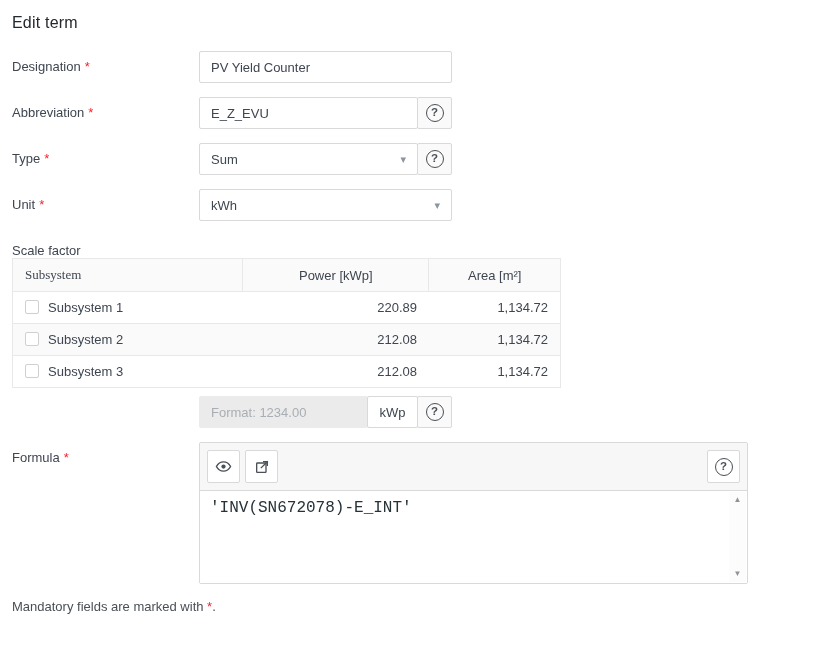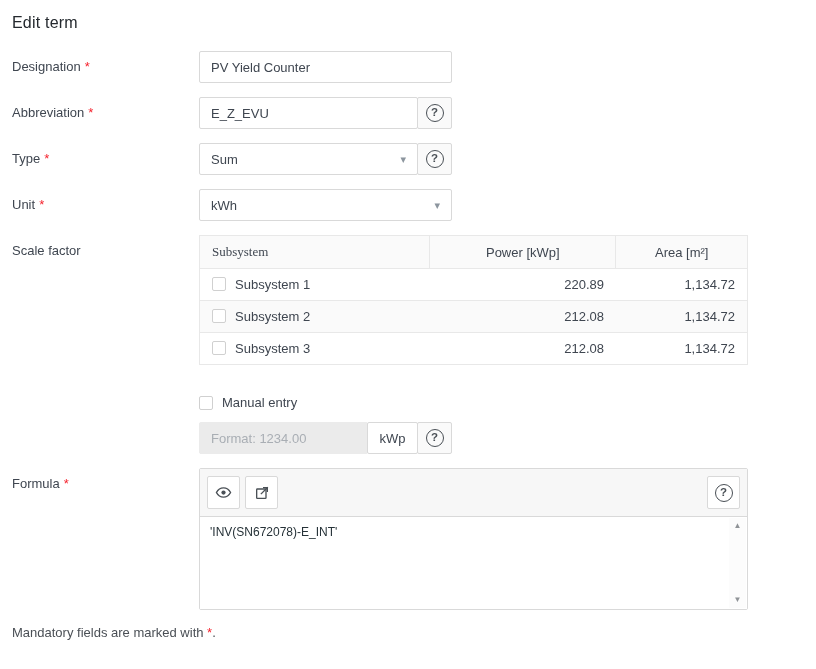--- a/index.html
+++ b/index.html
@@ -130,39 +130,39 @@
     cursor: pointer;
     padding: 0;
   }
   .tb-btn.tb-help { margin-left: auto; margin-right: 0; }
   .tb-btn svg { display: block; }
 
   .formula-editor { position: relative; height: 92px; background: #fff; }
   .formula-editor textarea {
     width: 100%; height: 100%;
     border: none; outline: none; resize: none;
-    font-family: Liberation Sans, sans-serif;
-    font-size: 12px;
+    font-family: Liberation Mono, monospace;
+    font-size: 16px;
     color: #263238;
     padding: 8px 24px 8px 10px;
     background: transparent;
   }
   .v-scrollbar {
     position: absolute; top: 1px; right: 1px; bottom: 1px;
     width: 17px;
     background: #fcfcfc;
     display: flex; flex-direction: column;
     align-items: center; justify-content: space-between;
     padding: 4px 0;
   }
   .scroll-arrow { color: #8f9397; font-size: 8px; line-height: 1; cursor: pointer; }
 
   .footer-note { margin: 0; padding-top: 1px; color: #4a4f55; }
 
-  .row-table { margin-bottom: 22px; }
+  .row-table { margin-bottom: 8px; flex-direction: column; }
   .row-check { margin-bottom: 12px; }
   .row-formula { margin-bottom: 14px; }
 </style>
 </head>
 <body>
 
 <div class="page">
 
   <h1 class="page-title">Edit term</h1>
 
@@ -245,27 +245,20 @@
               <span class="checkbox"></span><span>Subsystem 3</span>
             </td>
             <td class="num">212.08</td>
             <td class="num">1,134.72</td>
           </tr>
         </tbody>
       </table>
     </div>
   </div>
 
-  <div class="form-row row-check">
-    <div class="label-cell"></div>
-    <div class="w-std check-row">
-      <span class="checkbox"></span>
-        <span>Manual entry</span>
-    </div>
-  </div>
 
   <div class="form-row">
     <div class="label-cell"></div>
     <div class="w-std group">
       <input type="text" class="text-input grow disabled-input" disabled="" placeholder="Format: 1234.00" style="">
       <span class="addon unit-addon">kWp</span>
       <span class="addon help-addon">
         <span class="help-circle">?</span>
       </span>
     </div>

